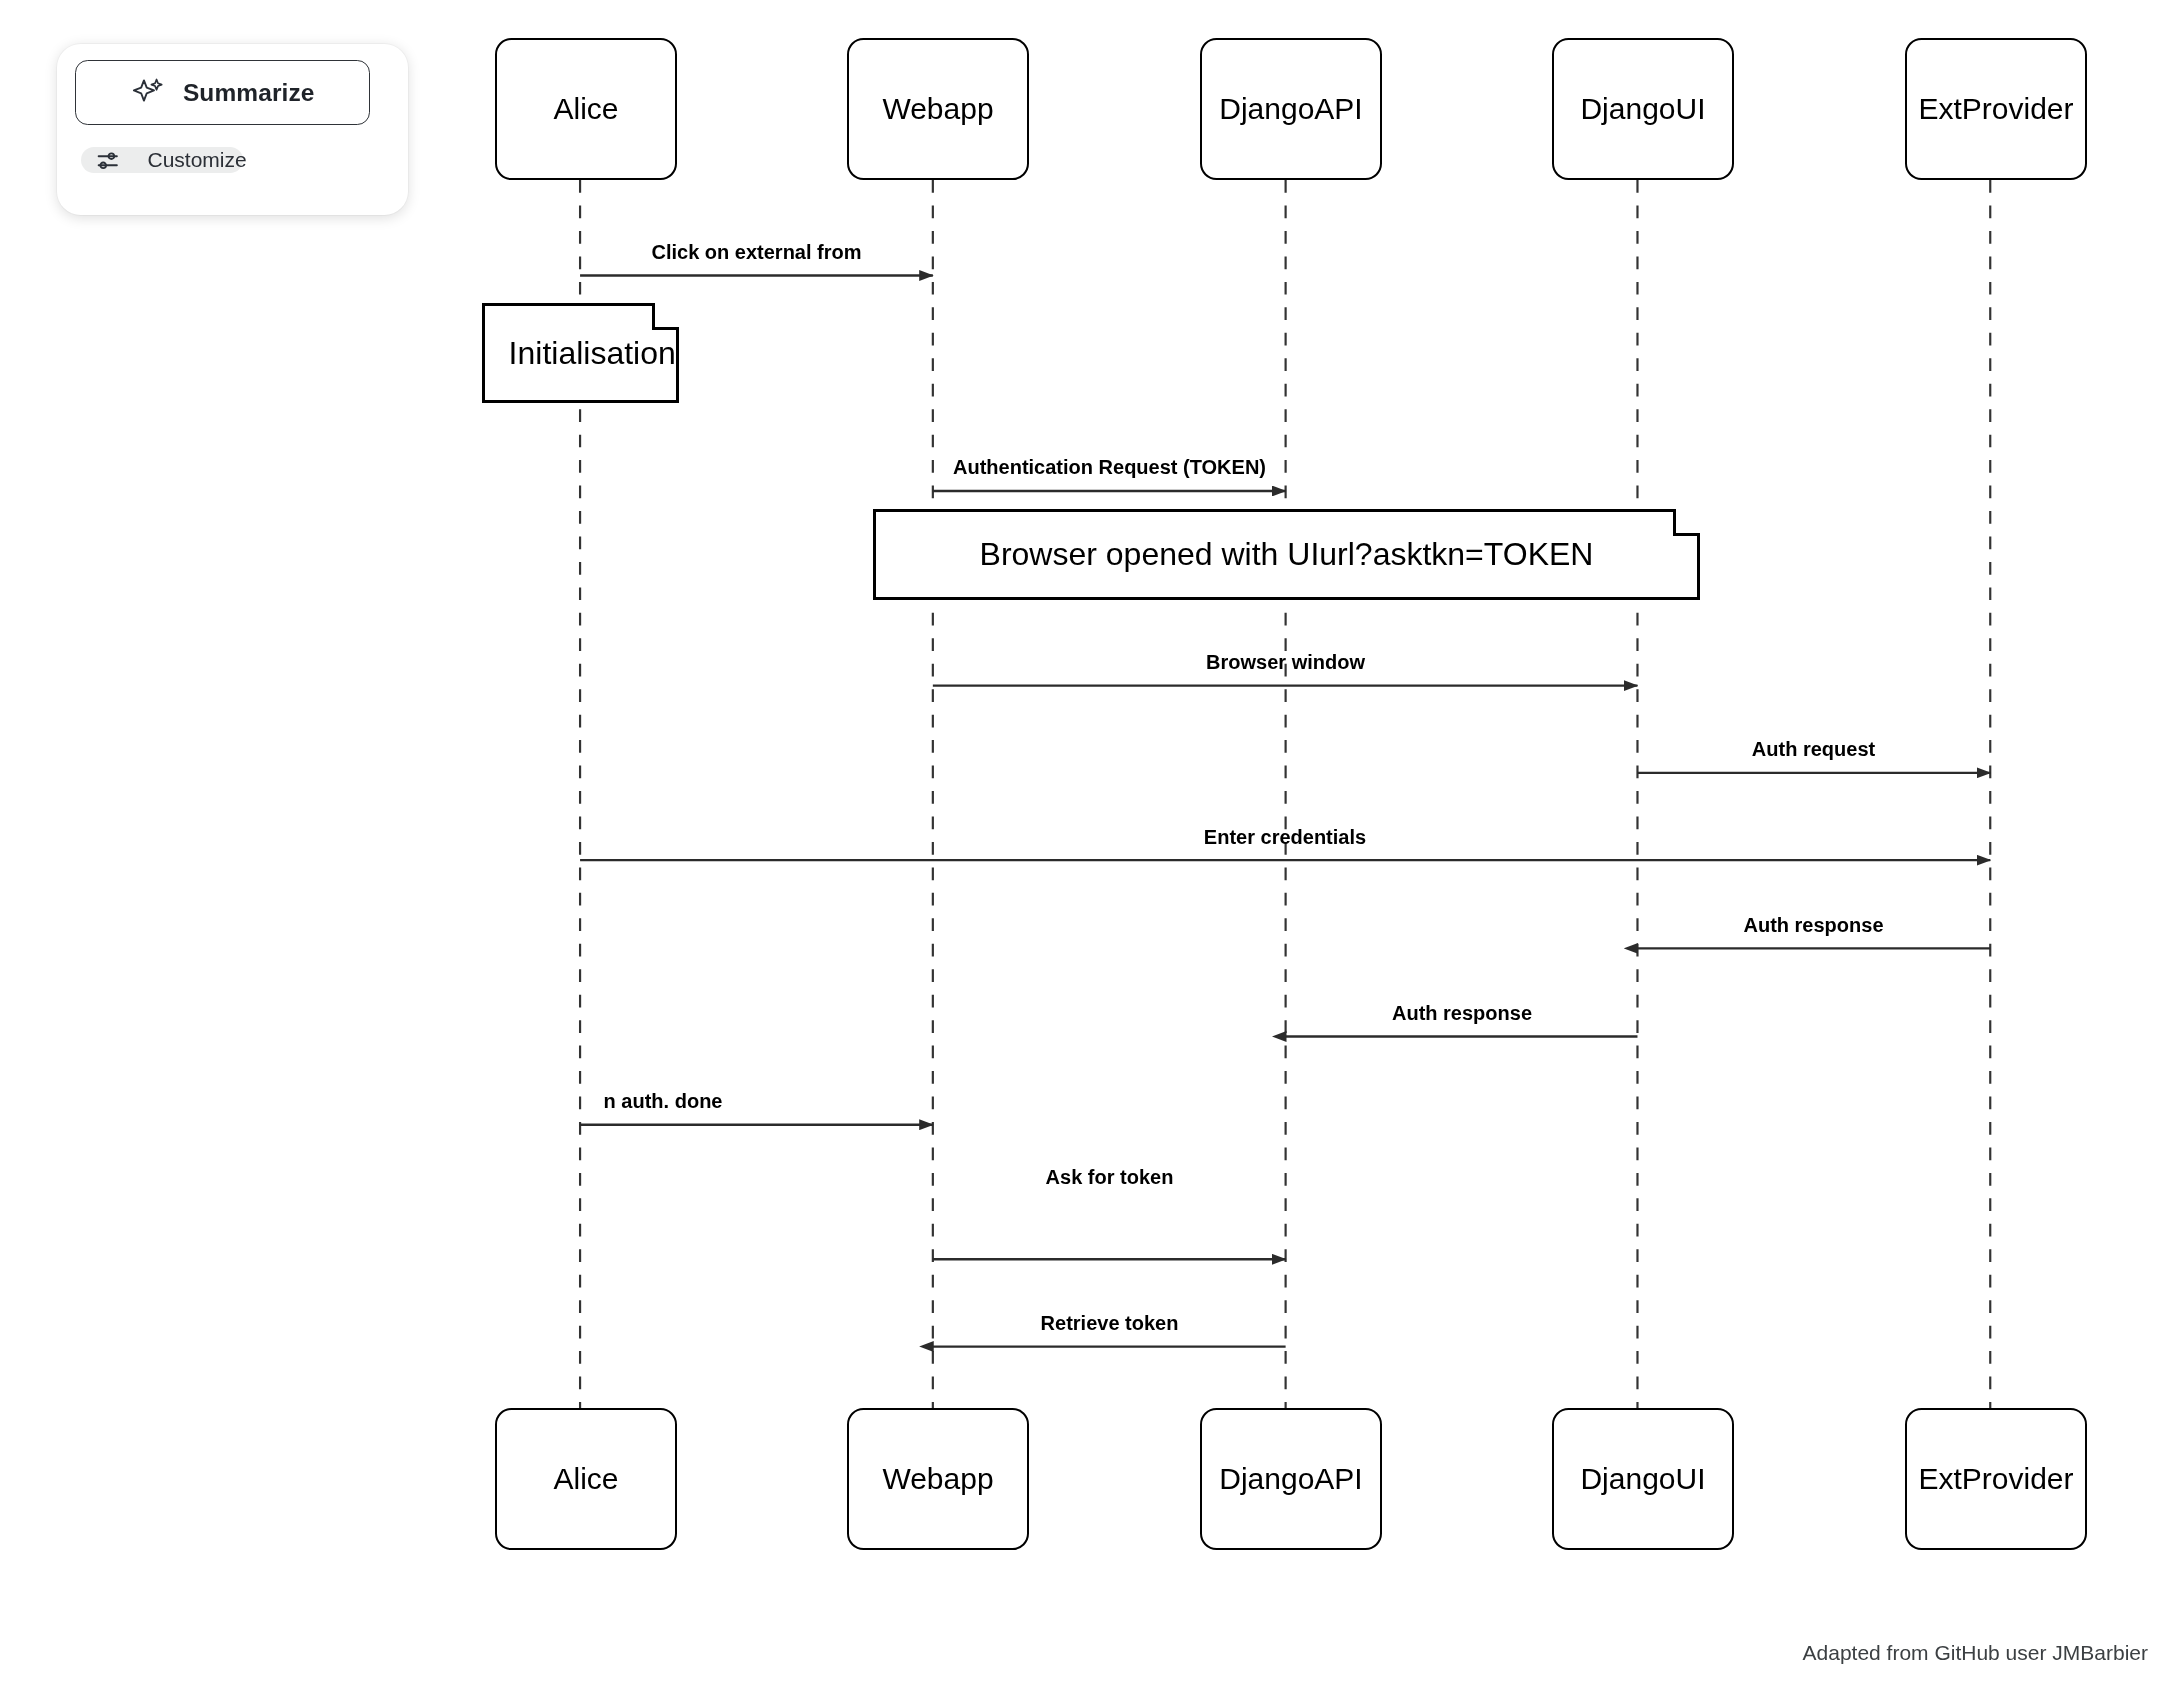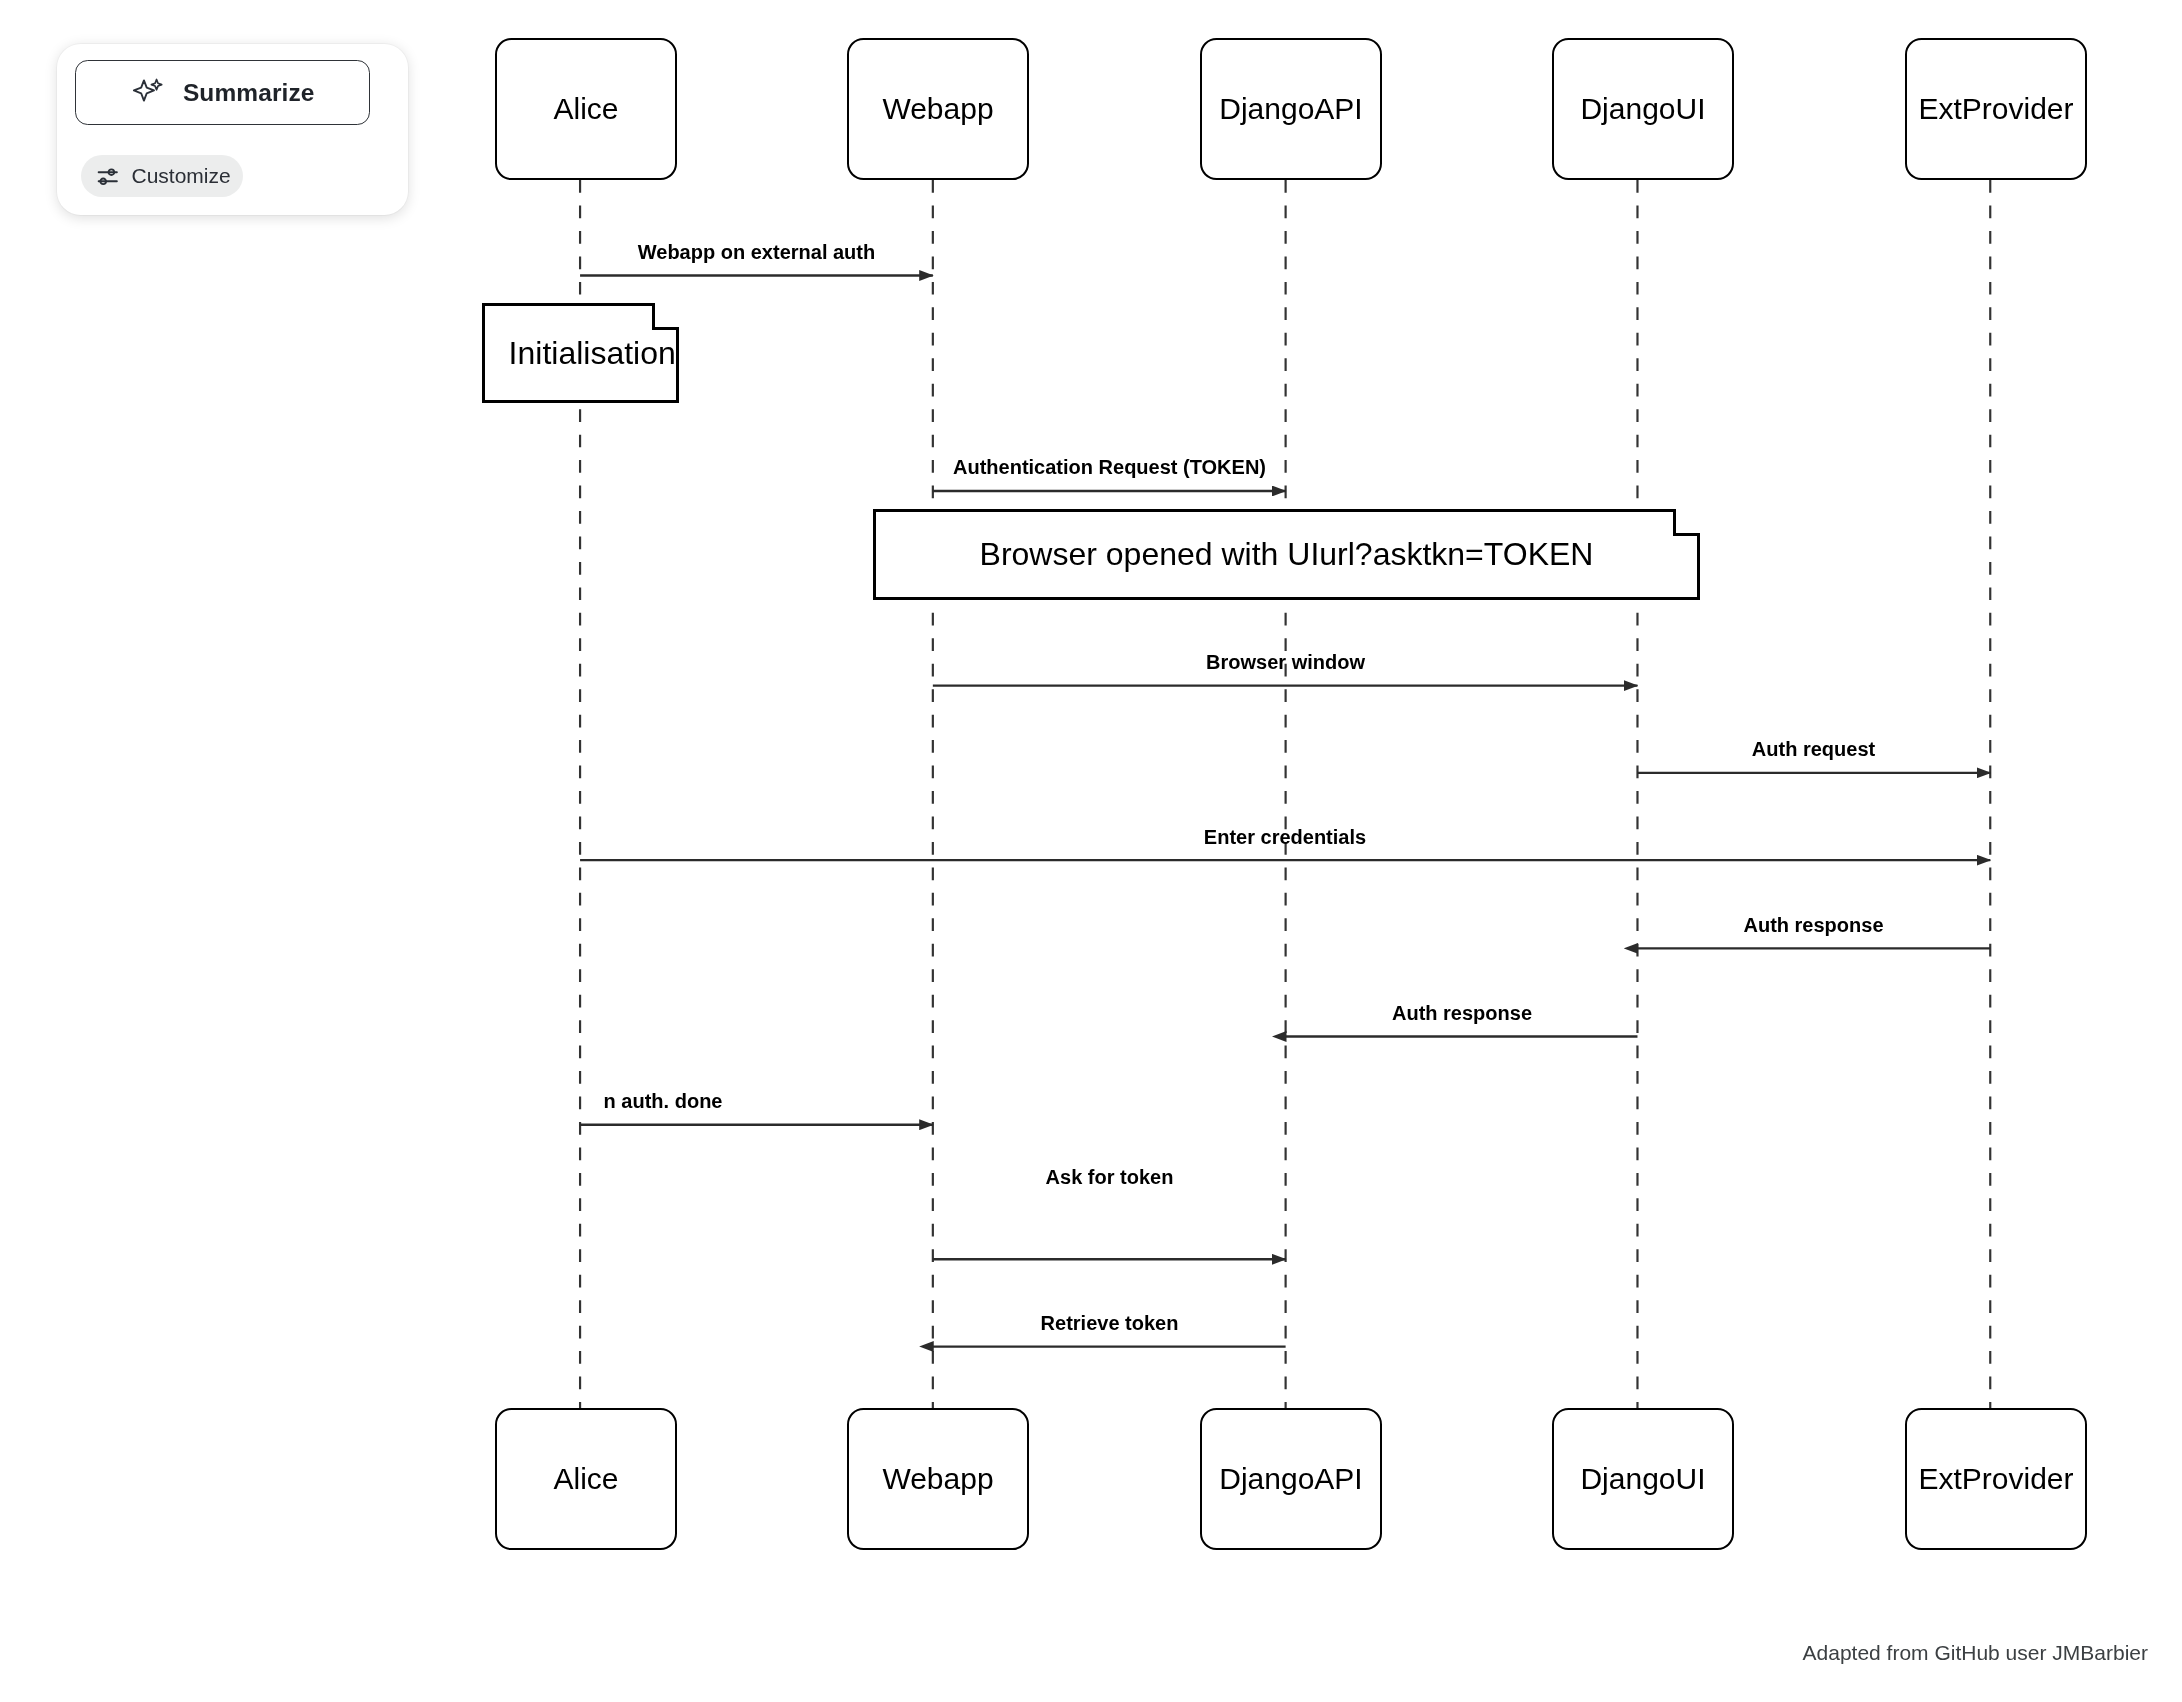--- a/index.html
+++ b/index.html
@@ -39,24 +39,24 @@
   }
   .summarize-btn .label {
     font-size: 24.5px;
     font-weight: bold;
     color: #1f2329;
     letter-spacing: 0.1px;
   }
   .customize-pill {
     display: flex;
     align-items: center;
-    gap: 11px;
-    margin-top: 30px;
+    gap: 27px;
+    margin-top: 22px;
     margin-left: 5.5px;
-    width: 162px; height: 42px;
+    width: 162px; height: 26px;
     padding: 0 14.5px;
     background: #eceded;
     border-radius: 21px;
     cursor: pointer;
   }
   .customize-pill .label {
     font-size: 21px;
     color: #2b2f36;
   }
   .icon-svg { display: block; }
@@ -190,21 +190,21 @@
     <span class="pname">DjangoAPI</span>
   </div>
   <div class="participant" style="left:1552px; top:1408px; width:182px; height:142px;">
     <span class="pname">DjangoUI</span>
   </div>
   <div class="participant" style="left:1905px; top:1408px; width:182px; height:142px;">
     <span class="pname">ExtProvider</span>
   </div>
 
   <div id="labels">
-      <div class="msg-label" style="left: 580px; width: 353px; top: 241px;">Webapp on external auth</div>
+      <div class="msg-label" style="left: 580px; width: 353px; top: 241px;">Click on external from</div>
       <div class="msg-label" style="left: 933px; width: 353px; top: 456px;">Authentication Request (TOKEN)</div>
       <div class="msg-label" style="left: 933px; width: 705px; top: 651px;">Browser window</div>
       <div class="msg-label" style="left: 1637px; width: 353px; top: 738px;">Auth request</div>
       <div class="msg-label" style="left: 580px; width: 1410px; top: 826px;">Enter credentials</div>
       <div class="msg-label" style="left: 1637px; width: 353px; top: 914px;">Auth response</div>
       <div class="msg-label" style="left: 1286px; width: 352px; top: 1002px;">Auth response</div>
       <div class="msg-label" style="left: 580px; width: 353px; top: 1090px; text-align: left; padding-left: 23.6px;">n auth. done</div>
       <div class="msg-label" style="left: 933px; width: 353px; top: 1166px;">Ask for token</div>
       <div class="msg-label" style="left: 933px; width: 353px; top: 1312px;">Retrieve token</div>
     </div>

